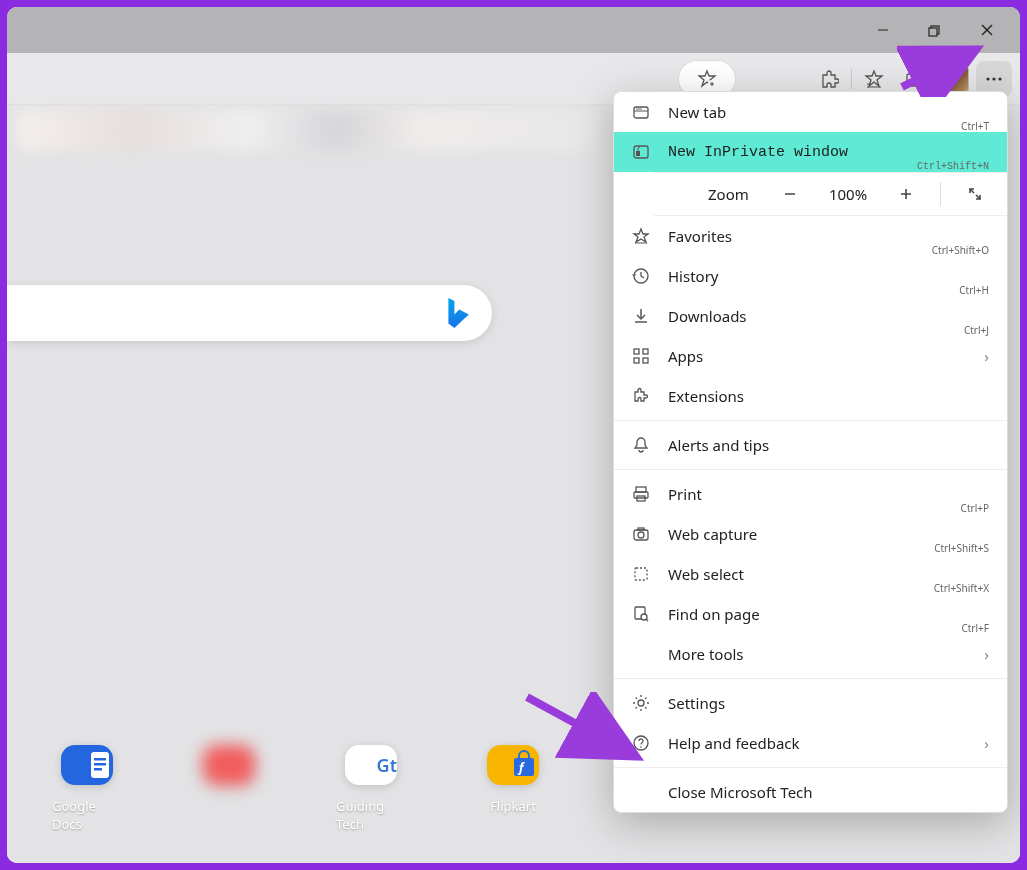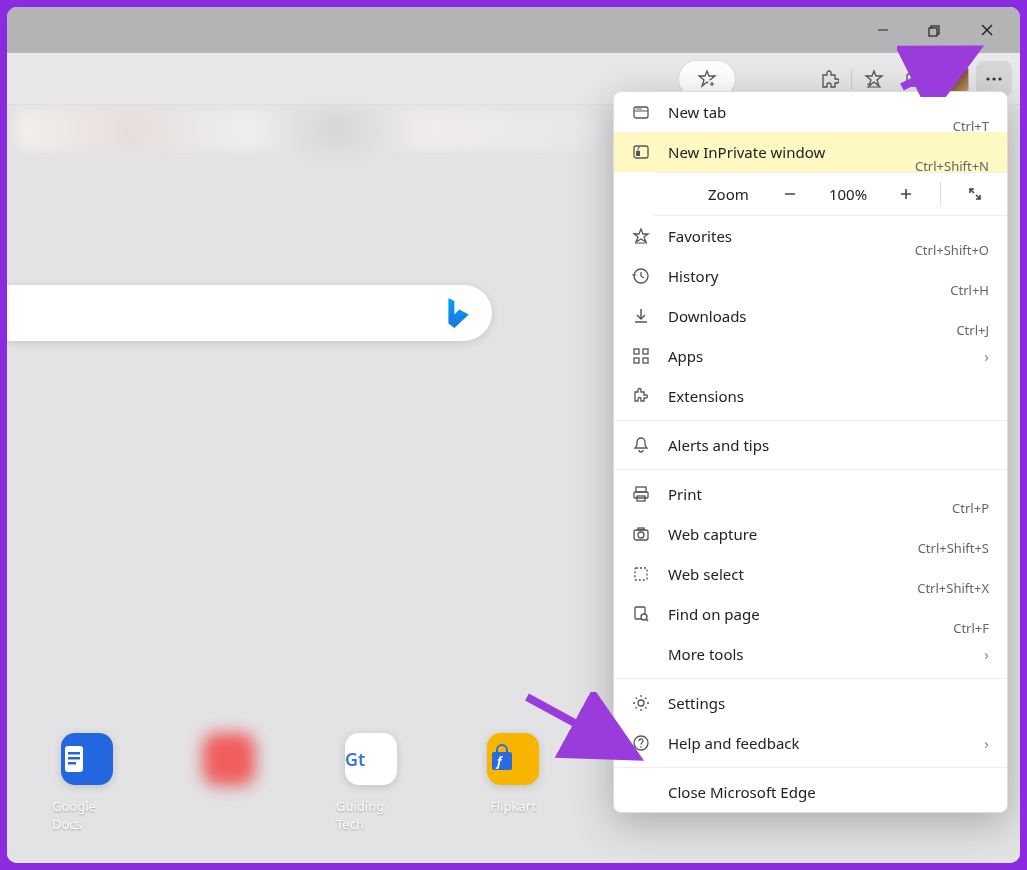--- a/index.html
+++ b/index.html
@@ -71,22 +71,22 @@
     width:24px; height:30px;
     background: linear-gradient(180deg,#00a4ef,#1b73e8);
     clip-path: polygon(10% 0, 35% 10%, 35% 55%, 55% 38%, 95% 55%, 35% 100%, 10% 85%);
   }
   .quick-row {
     position:absolute; bottom:30px; left:45px;
     display:flex; gap:72px; align-items:flex-start;
   }
   .quick-item { width:70px; display:flex; flex-direction:column; align-items:center; gap:12px; }
   .quick-tile {
-    width:52px; height:52px; border-radius:14px;
-    display:flex; align-items:center; justify-content:flex-start;
+    width:52px; height:40px; border-radius:14px;
+    display:flex; align-items:center; justify-content:flex-end;
     font-weight:600; font-size:18px; color:#fff;
     box-shadow:0 2px 8px rgba(0,0,0,.15);
   }
   .quick-label { font-size:13px; color:#fff; text-shadow:0 1px 2px rgba(0,0,0,.3); }
   .tile-docs { background:#2466e0; }
   .tile-gt { background:#fff; color:#3479d4; }
   .tile-fk { background:#f8b500; }
   .tile-blur { background:#fff; filter:blur(8px); }
   .add-tile {
     width:46px; height:46px; border-radius:12px;
@@ -101,24 +101,24 @@
     box-shadow:0 10px 40px rgba(0,0,0,.25);
     font-size:15px; color:#222;
     overflow:hidden;
     z-index:10;
   }
   .mi {
     display:flex; align-items:center;
     height:40px; padding:0 18px 0 16px;
     gap:16px;
   }
-  .mi:hover, .mi.hi { background:#fef9c3; }
+  .mi:hover, .mi.hi { background:#5eead4;font-family:Liberation Mono, monospace; }
   .mi .ic { width:22px; display:flex; align-items:center; justify-content:center; color:#555; }
   .mi .label { flex:1; }
-  .mi .shortcut { font-size:13px; color:#666;margin-top:28px; }
+  .mi .shortcut { font-size:10px; color:#666;margin-top:28px; }
   .mi .chev { color:#888; }
   .sep { height:1px; background:#eee; margin:4px 0; }
   .zoom-row {
     display:flex; align-items:center; height:44px; padding:0 12px 0 54px;
     gap:10px; border-bottom:1px solid #eee; border-top:1px solid #eee;margin-left:40px;
   }
   .zoom-row .label { flex:1; }
   .zoom-row .zoom-btn { width:40px; height:32px; display:flex;align-items:center;justify-content:center; color:#444; }
   .zoom-row .val { width:56px; text-align:center; }
   .zoom-row .vline {width:1px; height:24px; background:#ddd; margin:0 4px;}
@@ -422,21 +422,21 @@
             <circle cx="9" cy="13" r="0.8" fill="#555"></circle>
           </svg>
         </span>
       <span class="label">Help and feedback</span>
       <span class="chev">›</span>
     </div>
     <div class="sep"></div>
 
     <div class="mi">
       <span class="ic"></span>
-      <span class="label">Close Microsoft Edge</span>
+      <span class="label">Close Microsoft Tech</span>
     </div>
   </div>
 
   <div class="arrow" style="left:890px; top:30px;">
     <svg width="110" height="60">
         <defs>
           <marker id="ah1" markerWidth="12" markerHeight="12" refX="9" refY="5" orient="auto">
             <path d="M0 0L10 5L0 10z" fill="#9a3bdc"></path>
           </marker>
         </defs>

